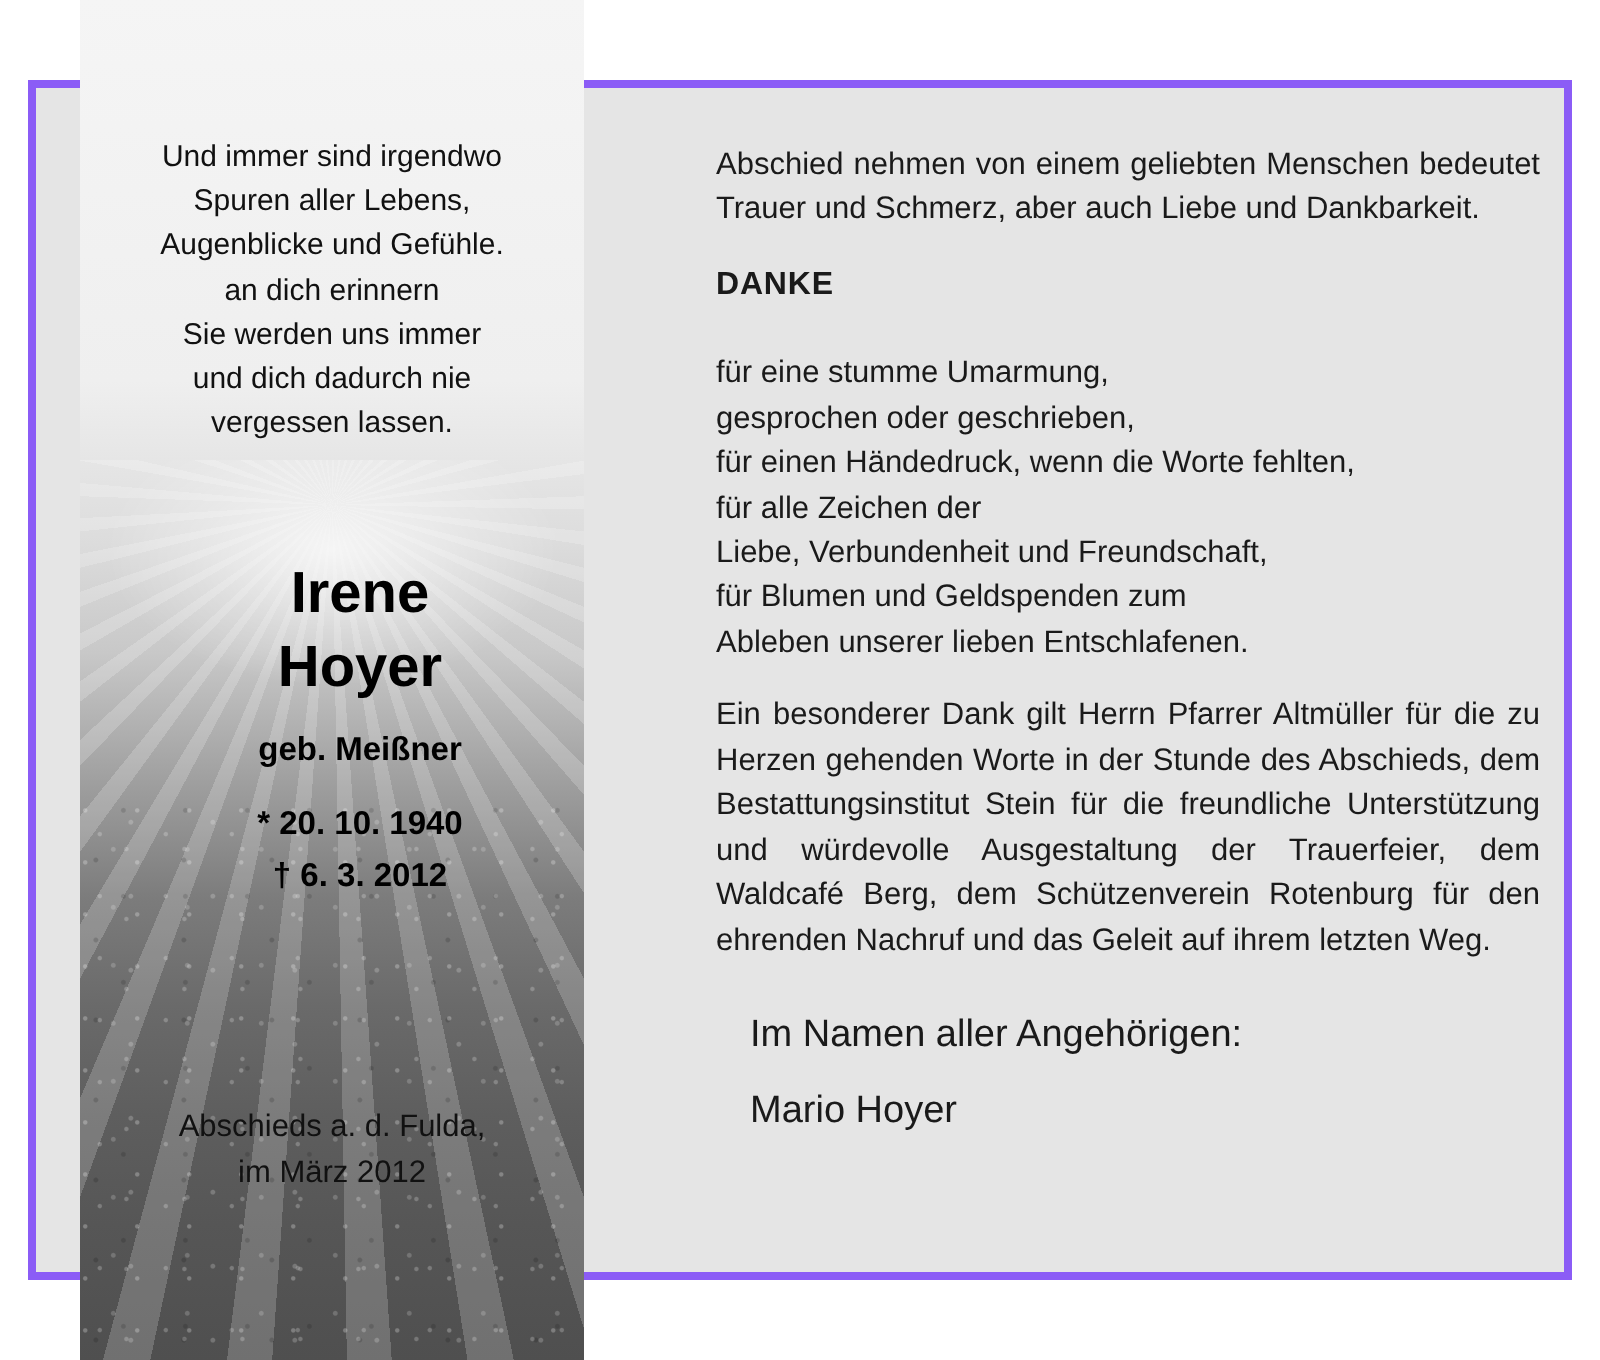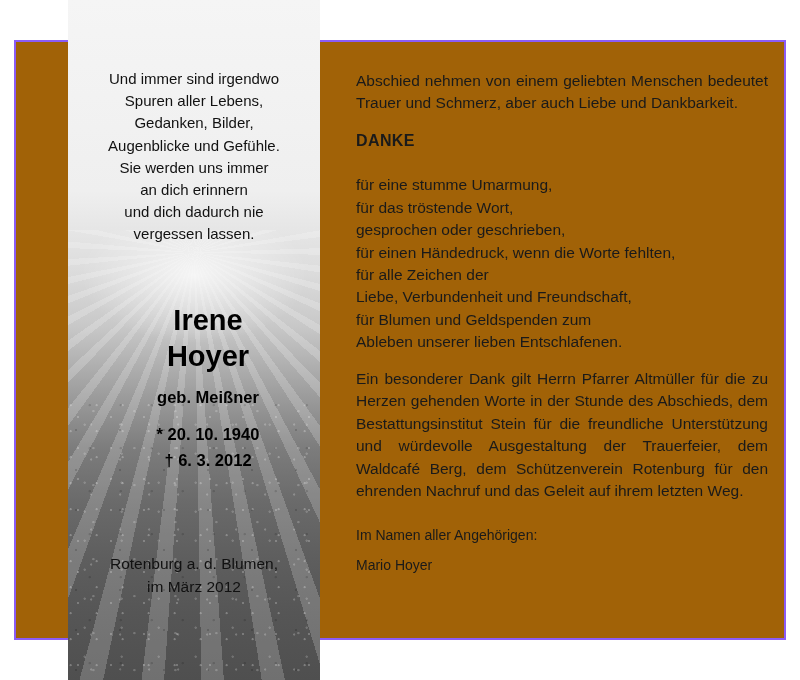--- a/index.html
+++ b/index.html
@@ -17,22 +17,22 @@
   }
 
   
   .notice {
     position: absolute;
     left: 14px;
     top: 40px;
     width: 772px;
     height: 600px;
     box-sizing: border-box;
-    border: 2px solid #8b5cf6;
-    background: #a16207;
+    border: 4px solid #8b5cf6;
+    background: #e5e5e5;
   }
 
   
   .text-col {
     position: absolute;
     left: 340px;
     top: 28px;
     width: 412px;
     font-size: 15.5px;
     line-height: 1.45;
@@ -51,32 +51,32 @@
     margin: 0 0 22px 0;
     letter-spacing: 0.4px;
   }
   .thanks-lines {
     margin: 0 0 14px 0;
   }
   .thanks-lines div {
     white-space: nowrap;
   }
   .closing {
-    font-size: 14px;
-    margin: 22px 0 0 0;
+    font-size: 19px;
+    margin: 22px 0 0 17px;
   }
   .closing .name {
     display: block;
     margin-top: 10px;
   }
 
   
   .photo-panel {
     position: absolute;
-    left: 68px;
+    left: 40px;
     top: 0px;
     width: 252px;
     height: 680px;
     background:
       linear-gradient(to bottom,
         #f5f5f5 0%,
         #efefef 28%,
         #dcdcdc 40%,
         #c8c8c8 48%,
         #9d9d9d 58%,
@@ -176,21 +176,20 @@
 
 <div class="notice">
 
   <div class="text-col">
     <p class="para justify">Abschied nehmen von einem geliebten Menschen bedeutet Trauer und Schmerz, aber auch Liebe und Dankbarkeit.</p>
 
     <p class="danke">DANKE</p>
 
     <div class="thanks-lines">
       <div>für eine stumme Umarmung,</div>
-      <div>für das tröstende Wort,</div>
       <div>gesprochen oder geschrieben,</div>
       <div>für einen Händedruck, wenn die Worte fehlten,</div>
       <div>für alle Zeichen der</div>
       <div>Liebe, Verbundenheit und Freundschaft,</div>
       <div>für Blumen und Geldspenden zum</div>
       <div>Ableben unserer lieben Entschlafenen.</div>
     </div>
 
     <p class="para justify">Ein besonderer Dank gilt Herrn Pfarrer Altmüller für die zu Herzen gehenden Worte in der Stunde des Abschieds, dem Bestattungsinstitut Stein für die freundliche Unterstützung und würdevolle Ausgestaltung der Trauerfeier, dem Waldcafé Berg, dem Schützenverein Rotenburg für den ehrenden Nachruf und das Geleit auf ihrem letzten Weg.</p>
 
@@ -202,36 +201,35 @@
 </div>
 
 <div class="photo-panel">
   <div class="rays"></div>
   <div class="speckle"></div>
 
   <div class="panel-content">
     <div class="verse">
       <div>Und immer sind irgendwo</div>
       <div>Spuren aller Lebens,</div>
-      <div>Gedanken, Bilder,</div>
       <div>Augenblicke und Gefühle.</div>
+      <div>an dich erinnern</div>
       <div>Sie werden uns immer</div>
-      <div>an dich erinnern</div>
       <div>und dich dadurch nie</div>
       <div>vergessen lassen.</div>
     </div>
 
     <div class="name-block">
       <div class="first-name">Irene</div>
       <div class="last-name">Hoyer</div>
       <div class="maiden">geb. Meißner</div>
       <div class="dates">
         <div>* 20. 10. 1940</div>
         <div>† 6. 3. 2012</div>
       </div>
     </div>
 
     <div class="place">
-      <div>Rotenburg a. d. Blumen,</div>
+      <div>Abschieds a. d. Fulda,</div>
       <div>im März 2012</div>
     </div>
   </div>
 </div>
 
 </body></html>

